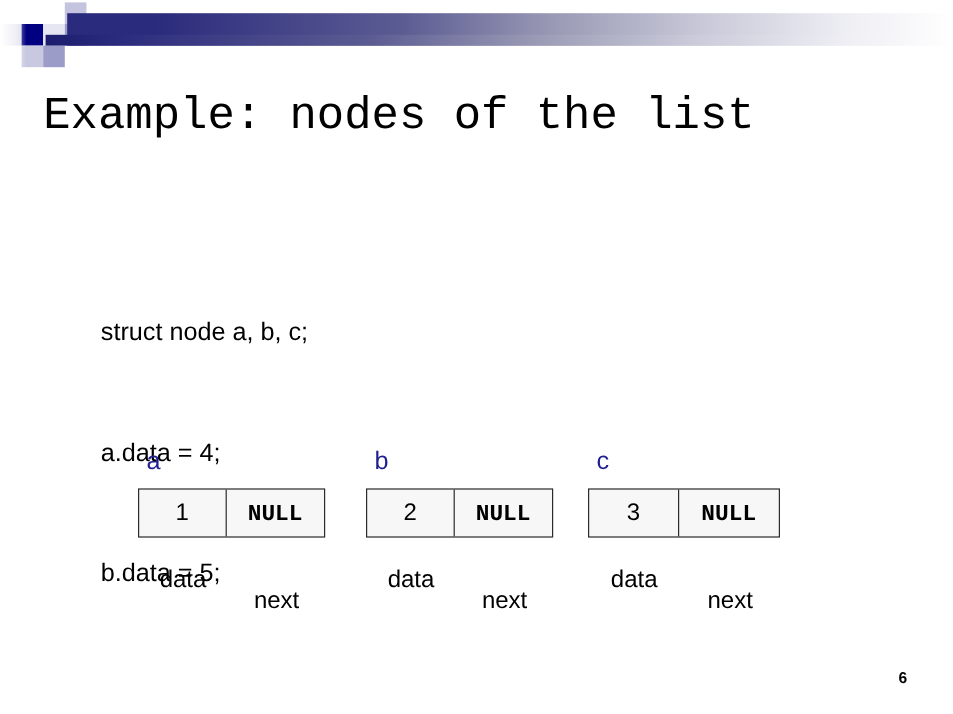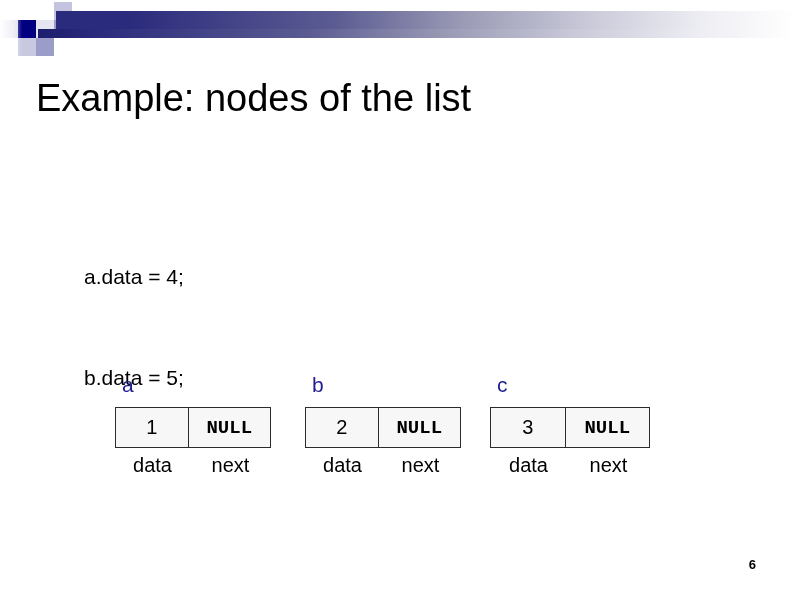--- a/index.html
+++ b/index.html
@@ -54,21 +54,21 @@
 
   
   #slide-title {
     position: absolute;
     left: 36px;
     top: 74px;
     width: 720px;
     font-size: 38px;
     line-height: 48px;
     color: #000000;
-    font-family: Liberation Sans, sans-serif;
+    font-family: Liberation Mono, monospace;
     white-space: nowrap;
   }
 
   
   #code-block {
     position: absolute;
     left: 84px;
     top: 193px;
     font-size: 21px;
     line-height: 33.5px;
@@ -141,21 +141,21 @@
   }
   .caption-data,
   .caption-next {
     font-size: 20px;
     line-height: 26px;
     color: #000000;
     font-family: "Liberation Sans", sans-serif;
     text-align: center;
   }
   .caption-data { width: 75px; }
-  .caption-next { width: 81px; }
+  .caption-next { width: 81px; margin-top: 36px; }
 
   
   #page-number {
     position: absolute;
     right: 38px;
     bottom: 23px;
     font-size: 13px;
     font-weight: bold;
     color: #000000;
     font-family: "Liberation Sans", sans-serif;
@@ -173,20 +173,21 @@
   <div class="deco-sq" style="left:54px; top:2px;  width:18px; height:18px; background:#c4c4e0;"></div>
   <div class="deco-sq" style="left:54px; top:20px; width:18px; height:18px; background:#9c9cc8;"></div>
   <div id="gradient-bar"></div>
   <div id="gradient-bar-lower"></div>
   <div id="white-fade-left"></div>
 </div>
 
 <div id="slide-title">Example: nodes of the list</div>
 
 <div id="code-block">
+  <span class="code-line">struct node a, b, c;</span>
   <span class="code-line">a.data = 4;</span>
   <span class="code-line">b.data = 5;</span>
   
 </div>
 
 <div id="node-diagram">
 
   <div class="node-group" style="left:115px; width:156px;">
     <div class="node-label">a</div>
     <div class="node-box" style="width:156px;">

